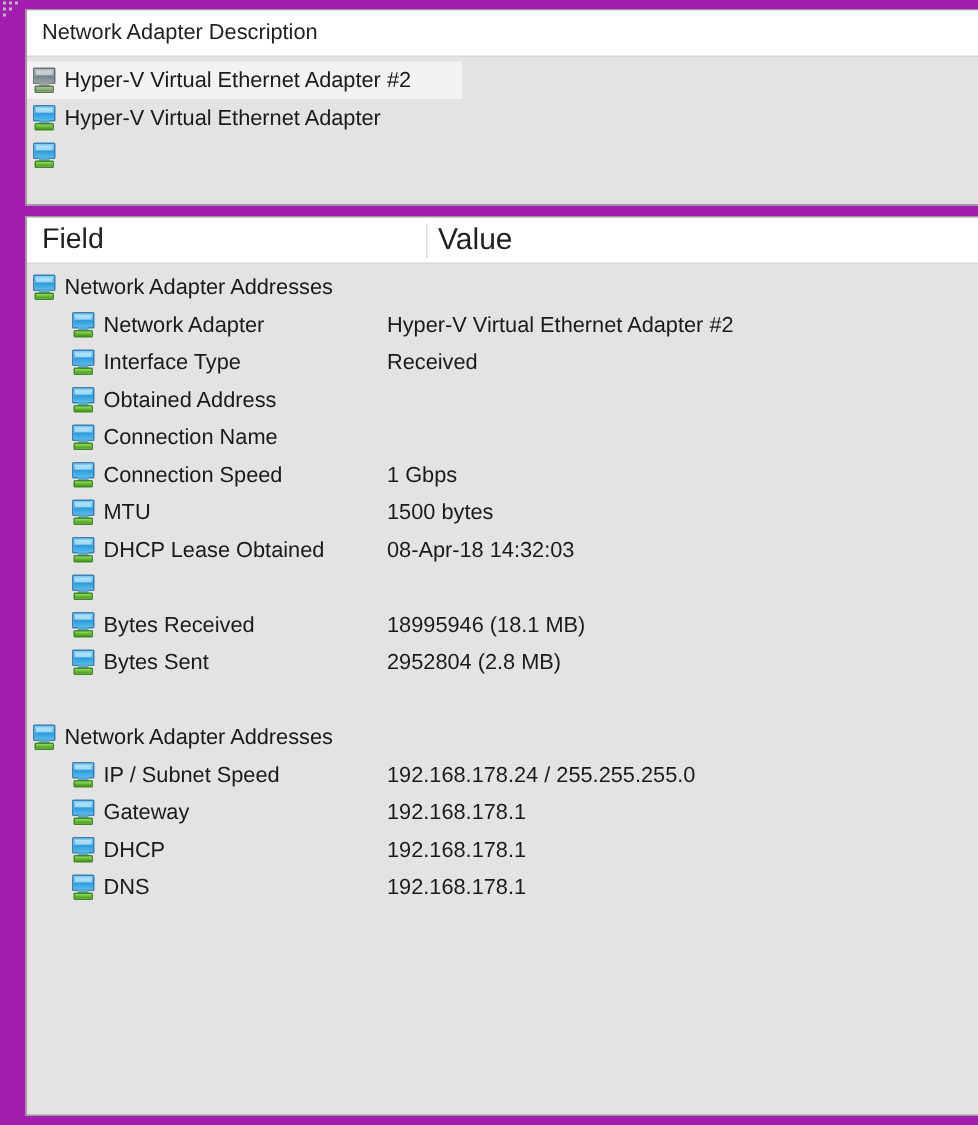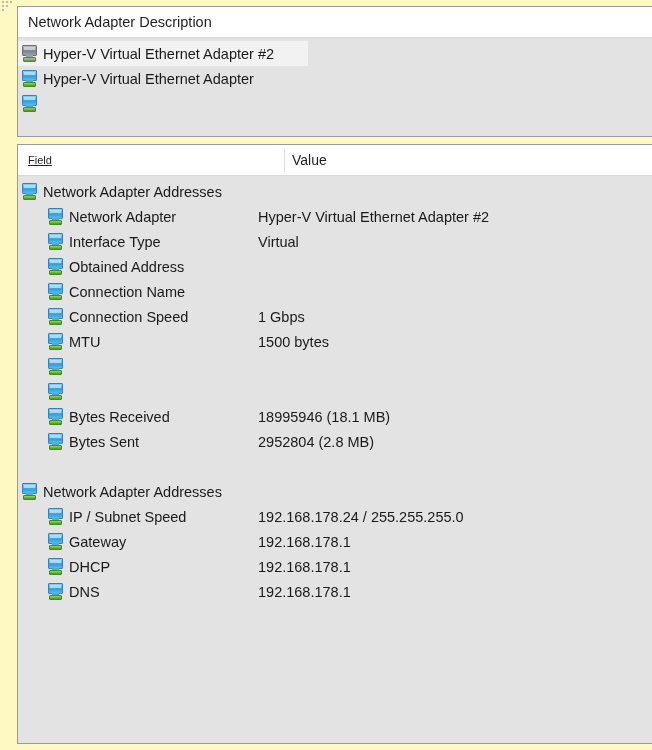--- a/index.html
+++ b/index.html
@@ -16,21 +16,21 @@
     overflow: hidden;
     position: relative;
   }
 
   
   #app {
     position: absolute;
     left: 0; top: 0;
     width: 652px;
     height: 750px;
-    background: #fef9c3;
+    background: #a21caf;
   }
 
   
   .grip {
     position: absolute;
     left: 2px; top: 1px;
     width: 14px; height: 14px;
   }
   .grip i {
     position: absolute;
@@ -104,33 +104,32 @@
     border-bottom: 1px solid #d8d8d8;
     box-sizing: border-box;
     display: flex;
     align-items: center;
     position: relative;
   }
   #detail-header .col-field {
     width: 266px;
     padding-left: 10px;
     box-sizing: border-box;
-    font-size: 11px;
+    font-size: 19px;
     color: #1f1f1f;
-    text-decoration: underline;
   }
   #detail-header .col-sep {
     position: absolute;
     left: 266px; top: 4px;
     width: 1px; height: 23px;
     background: #dcdcdc;
   }
   #detail-header .col-value {
     padding-left: 8px;
-    font-size: 14px;
+    font-size: 20px;
     color: #1f1f1f;
   }
 
   #detail-list {
     padding-top: 3px;
   }
   .detail-row {
     height: 25px;
     display: flex;
     align-items: center;
@@ -280,21 +279,21 @@
           <span class="field-label">Network Adapter</span>
           <span class="value-cell">Hyper-V Virtual Ethernet Adapter #2</span>
         </div>
         <div class="detail-row child">
           <span class="nic-icon">
             <span class="screen"></span>
             <span class="neck"></span>
             <span class="base"></span>
           </span>
           <span class="field-label">Interface Type</span>
-          <span class="value-cell">Virtual</span>
+          <span class="value-cell">Received</span>
         </div>
         <div class="detail-row child">
           <span class="nic-icon">
             <span class="screen"></span>
             <span class="neck"></span>
             <span class="base"></span>
           </span>
           <span class="field-label">Obtained Address</span>
         </div>
         <div class="detail-row child">
@@ -322,20 +321,22 @@
           </span>
           <span class="field-label">MTU</span>
           <span class="value-cell">1500 bytes</span>
         </div>
         <div class="detail-row child">
           <span class="nic-icon">
             <span class="screen"></span>
             <span class="neck"></span>
             <span class="base"></span>
           </span>
+          <span class="field-label">DHCP Lease Obtained</span>
+          <span class="value-cell">08-Apr-18 14:32:03</span>
         </div>
         <div class="detail-row child">
           <span class="nic-icon">
             <span class="screen"></span>
             <span class="neck"></span>
             <span class="base"></span>
           </span>
         </div>
         <div class="detail-row child">
           <span class="nic-icon">

